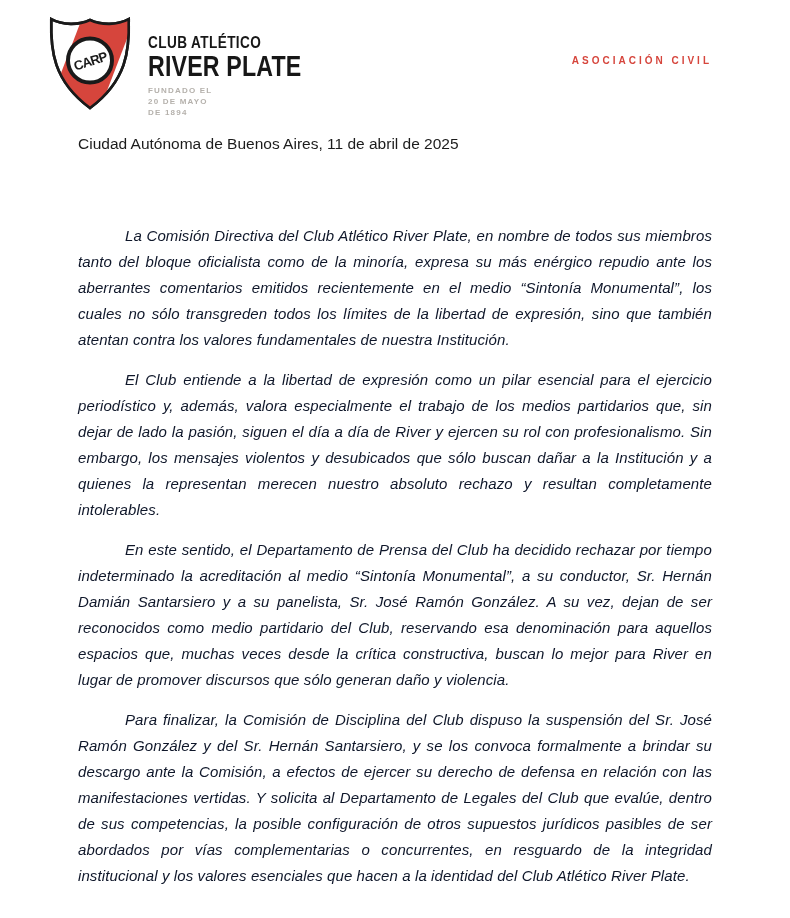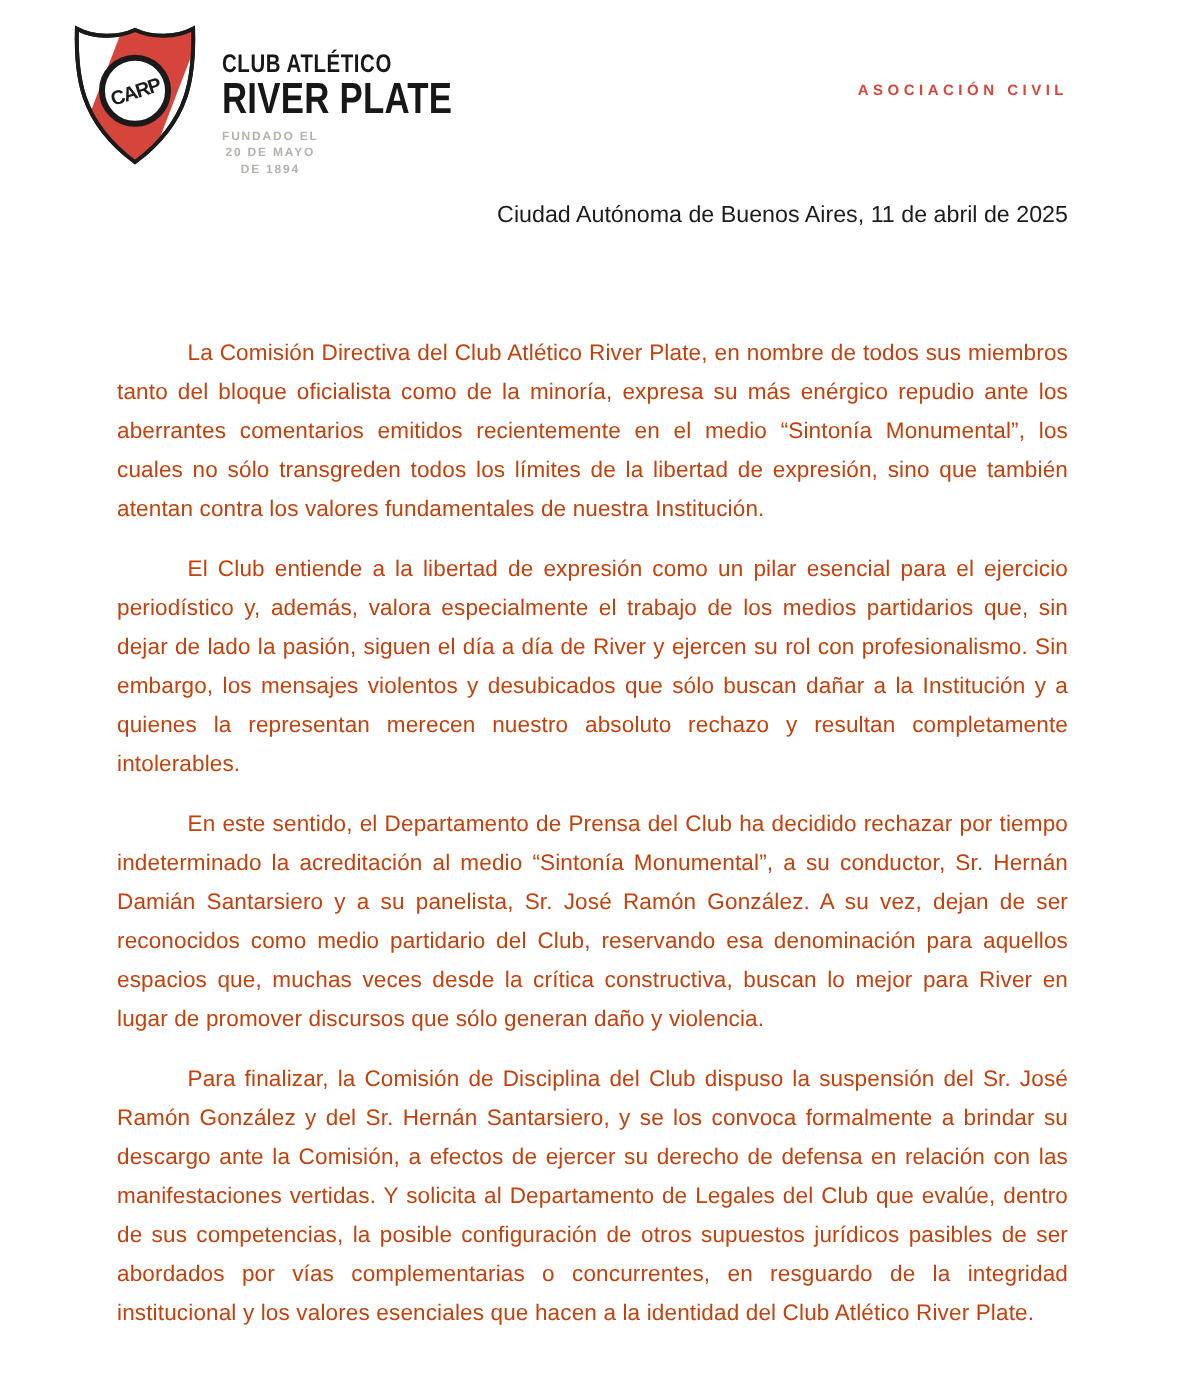--- a/index.html
+++ b/index.html
@@ -55,55 +55,54 @@
   }
   .founded {
     position: absolute;
     left: 102px;
     top: 71px;
     font-size: 8px;
     font-weight: 700;
     letter-spacing: 1.2px;
     line-height: 11px;
     color: #b5b1ac;
-    text-align: center;
   }
   .association {
     position: absolute;
     right: 0;
     top: 41px;
     font-size: 10px;
     font-weight: 700;
     letter-spacing: 3px;
     color: #d6453c;
     white-space: nowrap;
   }
 
   
   .doc {
     position: absolute;
     top: 133px;
     left: 78px;
     width: 634px;
   }
   .dateline {
-    text-align: right;
     font-size: 15.5px;
     color: #1c1c1c;
     margin: 0 0 68px 0;
     line-height: 22px;
   }
   .doc p.body-par {
     margin: 0 0 14px 0;
     font-size: 15px;
     line-height: 26px;
     text-align: justify;
     text-indent: 47px;
-    color: #c2410c;
+    color: #0f172a;
     letter-spacing: 0.1px;
+    font-style: italic;
   }
 </style>
 </head>
 <body>
 
 <div class="page">
 
   <div class="header">
 
     <div class="logo-wrap">

